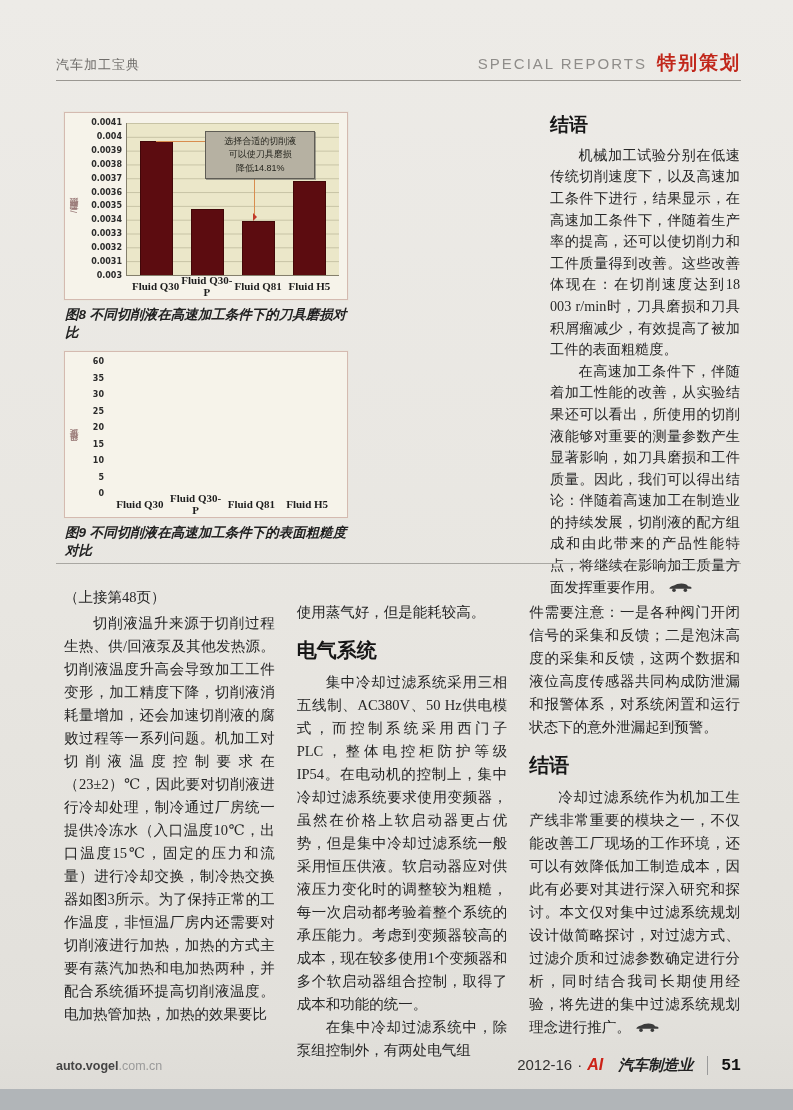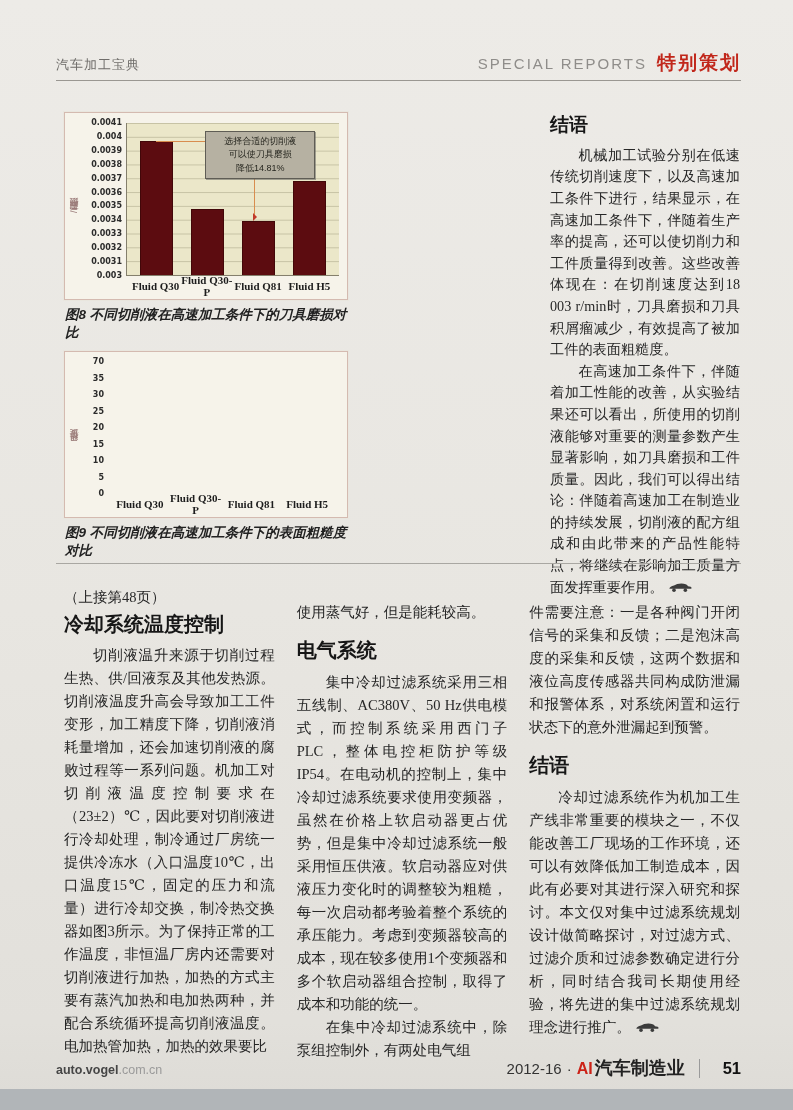--- a/index.html
+++ b/index.html
@@ -72,23 +72,23 @@
   .car{width:24px;height:11px;vertical-align:-1px;margin-left:4px;fill:#3c3c3c;}
   
   .footer{position:absolute;top:1056px;left:56px;right:52px;display:flex;justify-content:space-between;align-items:baseline;
           font-family:"Liberation Sans","DejaVu Sans",sans-serif;gap:23px;}
   .site{font-size:12.5px;}
   .site-bold{color:#454545;font-weight:bold;}
   .site-light{color:#9a9a9a;}
   .footer-right{display:flex;align-items:baseline;}
   .issue{font-size:15px;color:#333;}
   .dot{font-size:15px;color:#333;margin:0 5px;}
-  .brand{font-size:16px;font-weight:800;color:#cc2217;margin-right:2px;}
-  .magazine{font-size:18px;font-weight:bold;color:#222;}
-  .page-num{font-size:16.5px;font-weight:bold;color:#111;margin-left:14px;padding-left:23px;border-left:1px solid #9a9a9a;}
+  .brand{font-size:16px;font-weight:800;color:#cc2217;margin-right:15px;font-style:italic;}
+  .magazine{font-size:15px;font-weight:bold;color:#222;font-style:italic;}
+  .page-num{font-size:16.5px;font-weight:bold;color:#111;margin-left:14px;padding-left:13px;border-left:1px solid #9a9a9a;font-family:Liberation Mono, monospace;}
   .bottom-strip{position:absolute;left:0;right:0;bottom:0;height:21px;background:#b1b5b8;}
 </style>
 </head>
 <body>
 
 <div class="page">
 
   <div class="header">
     <span class="header-left">汽车加工宝典</span>
     <span class="header-right">
@@ -153,21 +153,21 @@
         </div>
       </figure>
       <p class="fig-caption">图8 不同切削液在高速加工条件下的刀具磨损对比</p>
 
       <figure class="figure fig9">
         <div class="fig-row">
           <div class="ylabel">粗糙度 Ra</div>
           <div class="axis-wrap">
             <div class="upper">
               <div class="yticks">
-                  <div class="ytick">70</div>
+                  <div class="ytick">60</div>
                   <div class="ytick">35</div>
                   <div class="ytick">30</div>
                   <div class="ytick">25</div>
                   <div class="ytick">20</div>
                   <div class="ytick">15</div>
                   <div class="ytick">10</div>
                   <div class="ytick">5</div>
                   <div class="ytick">0</div>
                 </div>
             </div>
@@ -196,21 +196,20 @@
           </svg></p>
     </div>
   </section>
 
   <div class="section-rule"></div>
 
   <section class="bottom-section">
 
     <div class="b-col">
       <p class="cont-note">（上接第48页）</p>
-      <h2 class="h-sans">冷却系统温度控制</h2>
       <p class="para">切削液温升来源于切削过程生热、供/回液泵及其他发热源。切削液温度升高会导致加工工件变形，加工精度下降，切削液消耗量增加，还会加速切削液的腐败过程等一系列问题。机加工对切削液温度控制要求在（23±2）℃，因此要对切削液进行冷却处理，制冷通过厂房统一提供冷冻水（入口温度10℃，出口温度15℃，固定的压力和流量）进行冷却交换，制冷热交换器如图3所示。为了保持正常的工作温度，非恒温厂房内还需要对切削液进行加热，加热的方式主要有蒸汽加热和电加热两种，并配合系统循环提高切削液温度。电加热管加热，加热的效果要比</p>
     </div>
 
     <div class="b-col pad-top">
       <p class="para flush">使用蒸气好，但是能耗较高。</p>
       <h2 class="h-sans b-heading">电气系统</h2>
       <p class="para">集中冷却过滤系统采用三相五线制、AC380V、50 Hz供电模式，而控制系统采用西门子PLC，整体电控柜防护等级IP54。在电动机的控制上，集中冷却过滤系统要求使用变频器，虽然在价格上软启动器更占优势，但是集中冷却过滤系统一般采用恒压供液。软启动器应对供液压力变化时的调整较为粗糙，每一次启动都考验着整个系统的承压能力。考虑到变频器较高的成本，现在较多使用1个变频器和多个软启动器组合控制，取得了成本和功能的统一。</p>
       <p class="para">在集中冷却过滤系统中，除泵组控制外，有两处电气组</p>
     </div>
 

